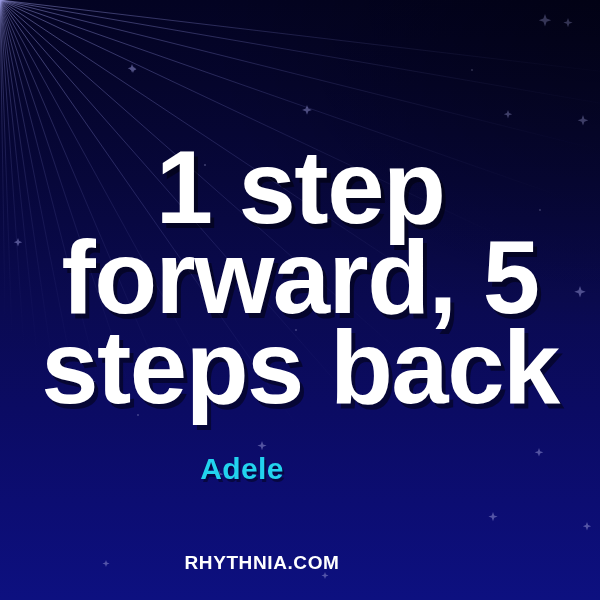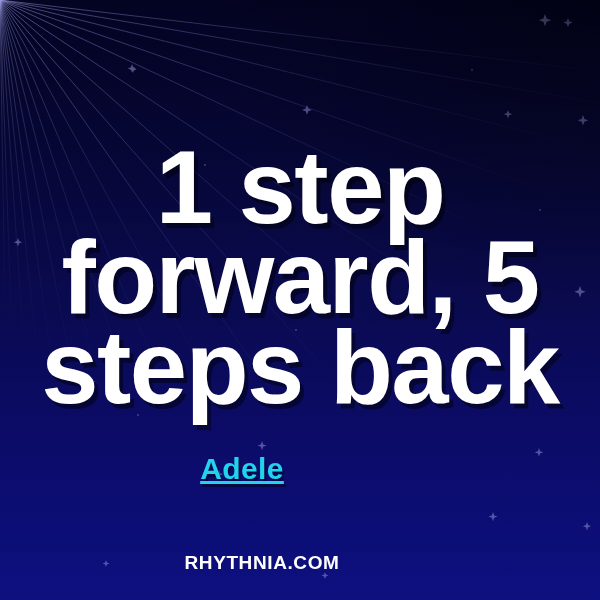--- a/index.html
+++ b/index.html
@@ -84,21 +84,20 @@
     position: absolute;
     left: 0;
     top: 452px;
     width: 484px;
     text-align: center;
     color: #22d3ee;
     font-size: 30px;
     font-weight: 700;
     letter-spacing: 0.4px;
     text-shadow: 2px 3px 0 rgba(0,0,0,0.40);
-    text-decoration: underline;
   }
 
   #footer {
     position: absolute;
     left: 0;
     top: 552px;
     width: 524px;
     text-align: center;
     color: #ffffff;
     font-size: 19px;

